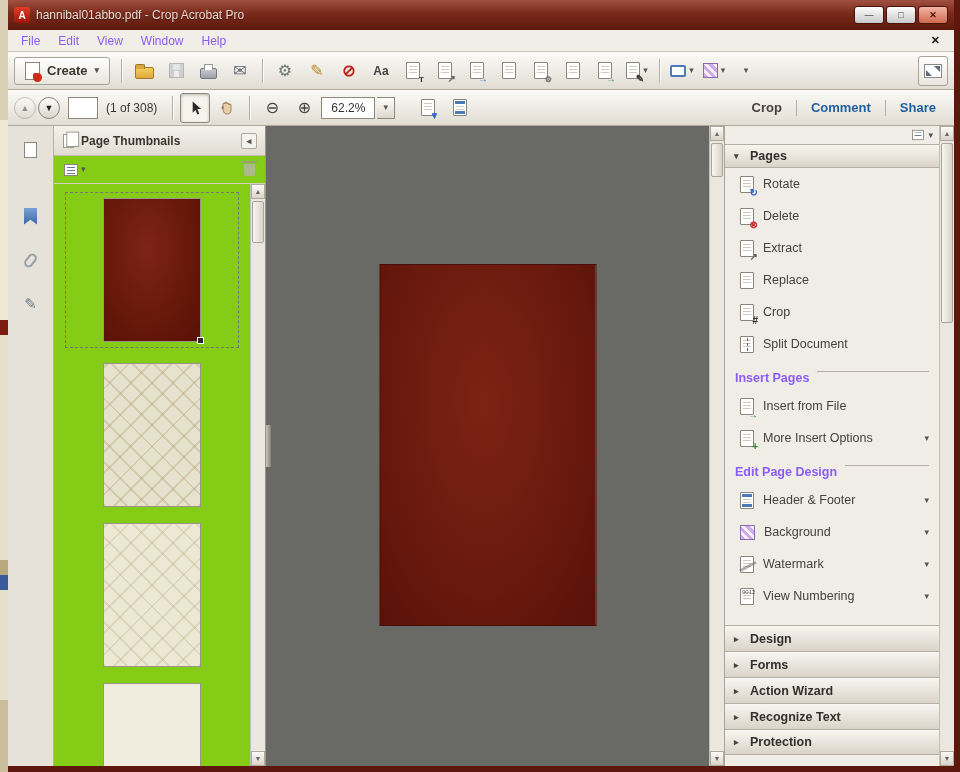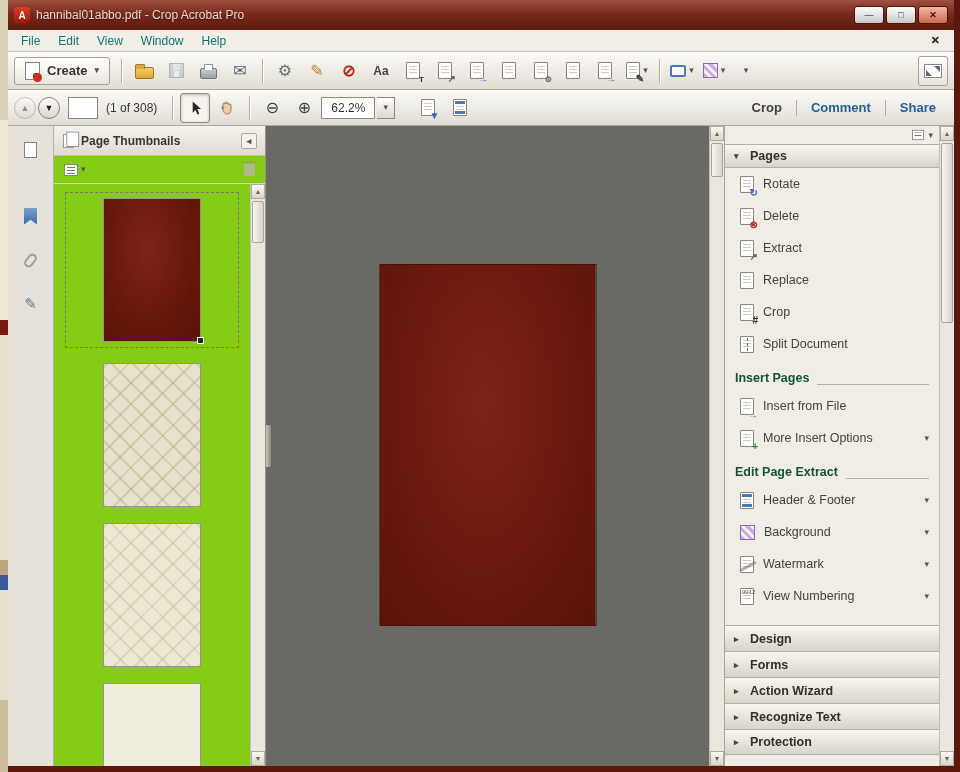--- a/index.html
+++ b/index.html
@@ -24,21 +24,21 @@
   .title-text { flex:1; font-size:12px; text-shadow:0 1px 1px rgba(0,0,0,.5); white-space:nowrap; overflow:hidden; }
   .win-controls { display:flex; gap:2px; }
   .winbtn { width:30px; height:18px; border:1px solid #47130a; border-radius:3px;
     background:linear-gradient(#fdfdfd,#c9c9c9); color:#333; font-size:9px;
     display:flex; align-items:center; justify-content:center; }
   .winbtn.close { background:linear-gradient(#f3b5a5,#cf6a4f); color:#40100a; font-weight:bold; }
 
   
   .menubar { height:22px; background:#f1eee7; border-bottom:1px solid #c9c4b8;
     display:flex; align-items:center; padding:0 4px; }
-  .menu-item { padding:3px 9px; color:#0f766e; }
+  .menu-item { padding:3px 9px; color:#8b5cf6; }
   .menubar .spacer { flex:1; }
   .menu-close { padding:0 10px; color:#222; font-size:11px; font-weight:bold; }
 
   
   .toolbar { display:flex; align-items:center; padding:0 6px; gap:2px;
     background:linear-gradient(180deg,#fbfaf7,#e1ddd3); border-bottom:1px solid #b0aa9c; }
   .tb1 { height:38px; }
   .tb2 { height:36px; }
   .tb-sep { width:1px; height:24px; background:#b5afa2; box-shadow:1px 0 0 #fff; margin:0 5px; flex:none; }
   .tb-btn { min-width:30px; height:30px; border-radius:3px; display:flex; align-items:center;
@@ -181,22 +181,22 @@
   .rp-top { height:18px; display:flex; justify-content:flex-end; align-items:center; gap:3px; padding:0 6px; }
   .rp-top .ic-list { transform:scale(.85); }
   .rp-header { height:24px; background:linear-gradient(#f8f6f1,#d9d4c8);
     border-top:1px solid #b5b0a3; border-bottom:1px solid #b5b0a3;
     display:flex; align-items:center; gap:7px; padding:0 9px;
     font-weight:bold; font-size:12.5px; color:#33302a; flex:none; }
   .tri { font-size:9px; color:#4a463c; width:9px; }
   .rp-item { height:32px; display:flex; align-items:center; gap:9px; padding:0 10px 0 15px;
     font-size:12.5px; color:#45423c; flex:none; }
   .rp-item .dd { margin-left:auto; }
-  .rp-subhead { display:flex; align-items:flex-end; gap:8px; padding:11px 10px 5px 10px;
-    font-weight:bold; font-size:12.5px; color:#14532d; flex:none; }
+  .rp-subhead { display:flex; align-items:flex-start; gap:8px; padding:11px 10px 5px 10px;
+    font-weight:bold; font-size:12.5px; color:#8b5cf6; flex:none; }
   .rp-subhead .line { flex:1; height:1px; background:#b5b0a3; }
   .rp-collapsed-group { margin-top:13px; }
   .rp-cheader { height:26px; background:linear-gradient(#f8f6f1,#d9d4c8);
     border-top:1px solid #b5b0a3; display:flex; align-items:center; gap:7px; padding:0 9px;
     font-weight:bold; font-size:12.5px; color:#33302a; flex:none; }
   .rp-cheader:last-child { border-bottom:1px solid #b5b0a3; }
 </style>
 </head>
 <body>
 
@@ -481,21 +481,21 @@
         </div>
         <div class="rp-item">
           <span class="pic">
               <span class="badge c-green">+</span>
             </span>
           <span>More Insert Options</span>
           <span class="dd caret">▾</span>
         </div>
 
         <div class="rp-subhead">
-          <span>Edit Page Extract</span>
+          <span>Edit Page Design</span>
           <span class="line"></span>
         </div>
         <div class="rp-item">
           <span class="pic pic-hf"></span>
           <span>Header &amp; Footer</span>
           <span class="dd caret">▾</span>
         </div>
         <div class="rp-item">
           <span class="swatch"></span>
           <span>Background</span>

